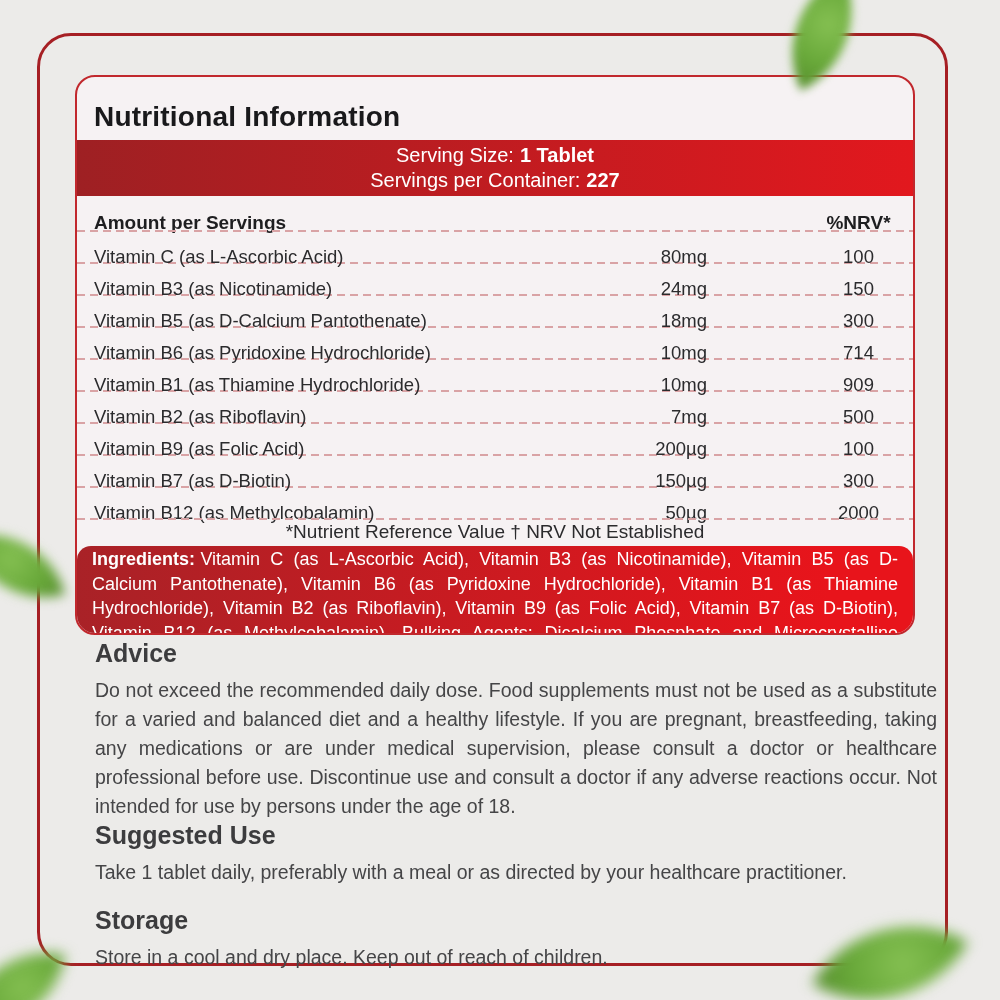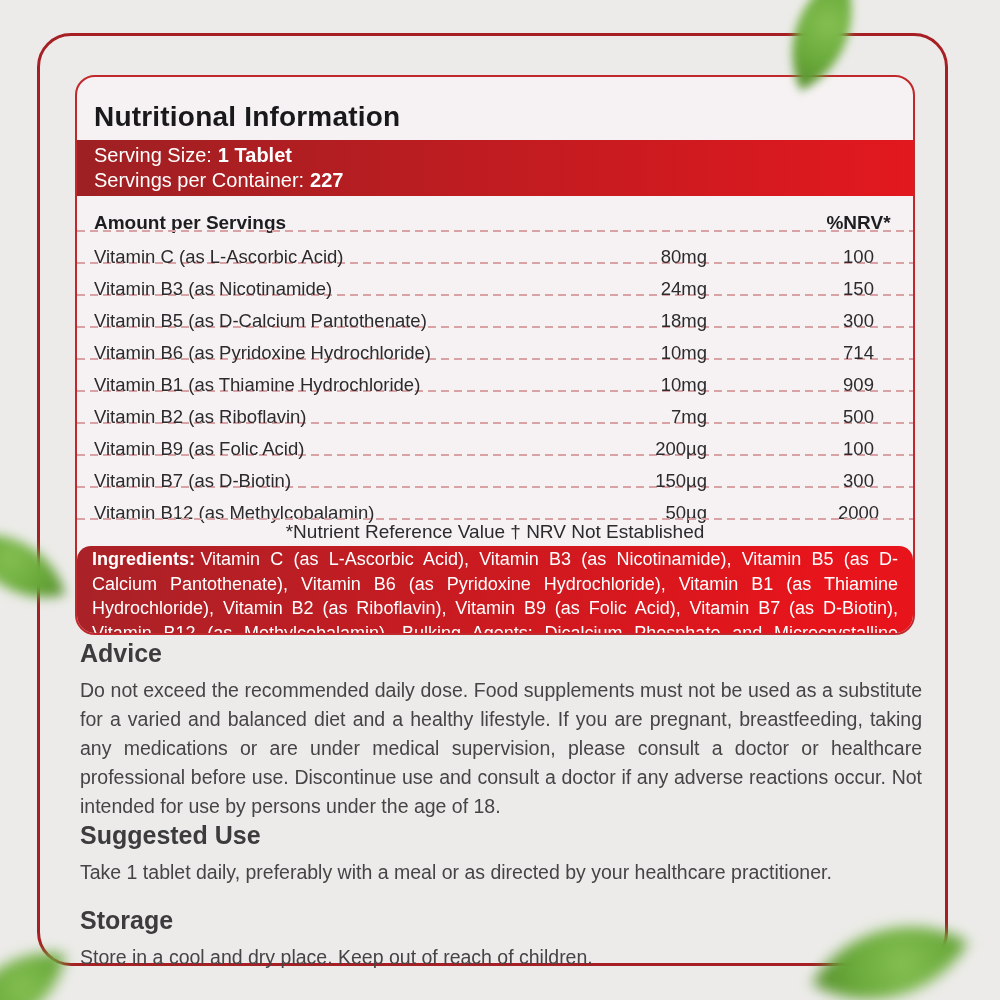--- a/index.html
+++ b/index.html
@@ -24,21 +24,21 @@
     overflow:hidden; display:flex; flex-direction:column;
   }
   .panel-title {
     padding:24px 17px 7px; font-size:28px; font-weight:bold;
     color:#19191B; letter-spacing:0.2px;
   }
   .banner {
     height:56px; flex:0 0 56px;
     background:linear-gradient(90deg,#9E2023 0%,#E2181E 100%);
     color:#FFFFFF; font-size:20px; padding:4px 17px;
-    display:flex; flex-direction:column; justify-content:center; line-height:25px;
+    display:flex; flex-direction:column; justify-content:center; line-height:25px;text-align:center;
   }
   .b { font-weight:bold; }
   .lab { margin-right:0.3em; }
 
   .trow {
     display:grid; grid-template-columns:1fr 120px 114px 75px;
     align-items:center; height:29px; flex:0 0 29px; padding:16px 17px;
     font-size:18.5px; color:#2B2B2D;
     background-image:repeating-linear-gradient(90deg,#D9A3A5 0 8px,transparent 8px 13px);
     background-size:100% 2px; background-repeat:no-repeat; background-position:0 0;
@@ -56,21 +56,21 @@
     background-image:repeating-linear-gradient(90deg,#D9A3A5 0 8px,transparent 8px 13px);
     background-size:100% 2px; background-repeat:no-repeat; background-position:0 0;
   }
   .ingredients {
     flex:1; background:linear-gradient(90deg,#A92227 0%,#E8141B 90%);
     border-radius:14px; color:#FFFFFF; padding:1px 15px;
     font-size:18px; line-height:24.5px; text-align:justify;
   }
 
   
-  .sections { position:absolute; left:80px; top:639px; width:842px; color:#454547; }
+  .sections { position:absolute; left:95px; top:639px; width:842px; color:#454547; }
   .sections h2 { font-size:25px; color:#3C3C3E; font-weight:bold; margin-bottom:8px; }
   .sections p { font-size:19.5px; line-height:29px; }
   .para-advice { text-align:justify; margin-bottom:0; }
   .para-su { margin-bottom:19px; }
 
   
   .leaf {
     position:absolute; z-index:20;
     background:radial-gradient(circle at 45% 40%, #85C052 0%, #69A93A 55%, #568E2D 100%);
     border-radius:0 100% 0 100%;

